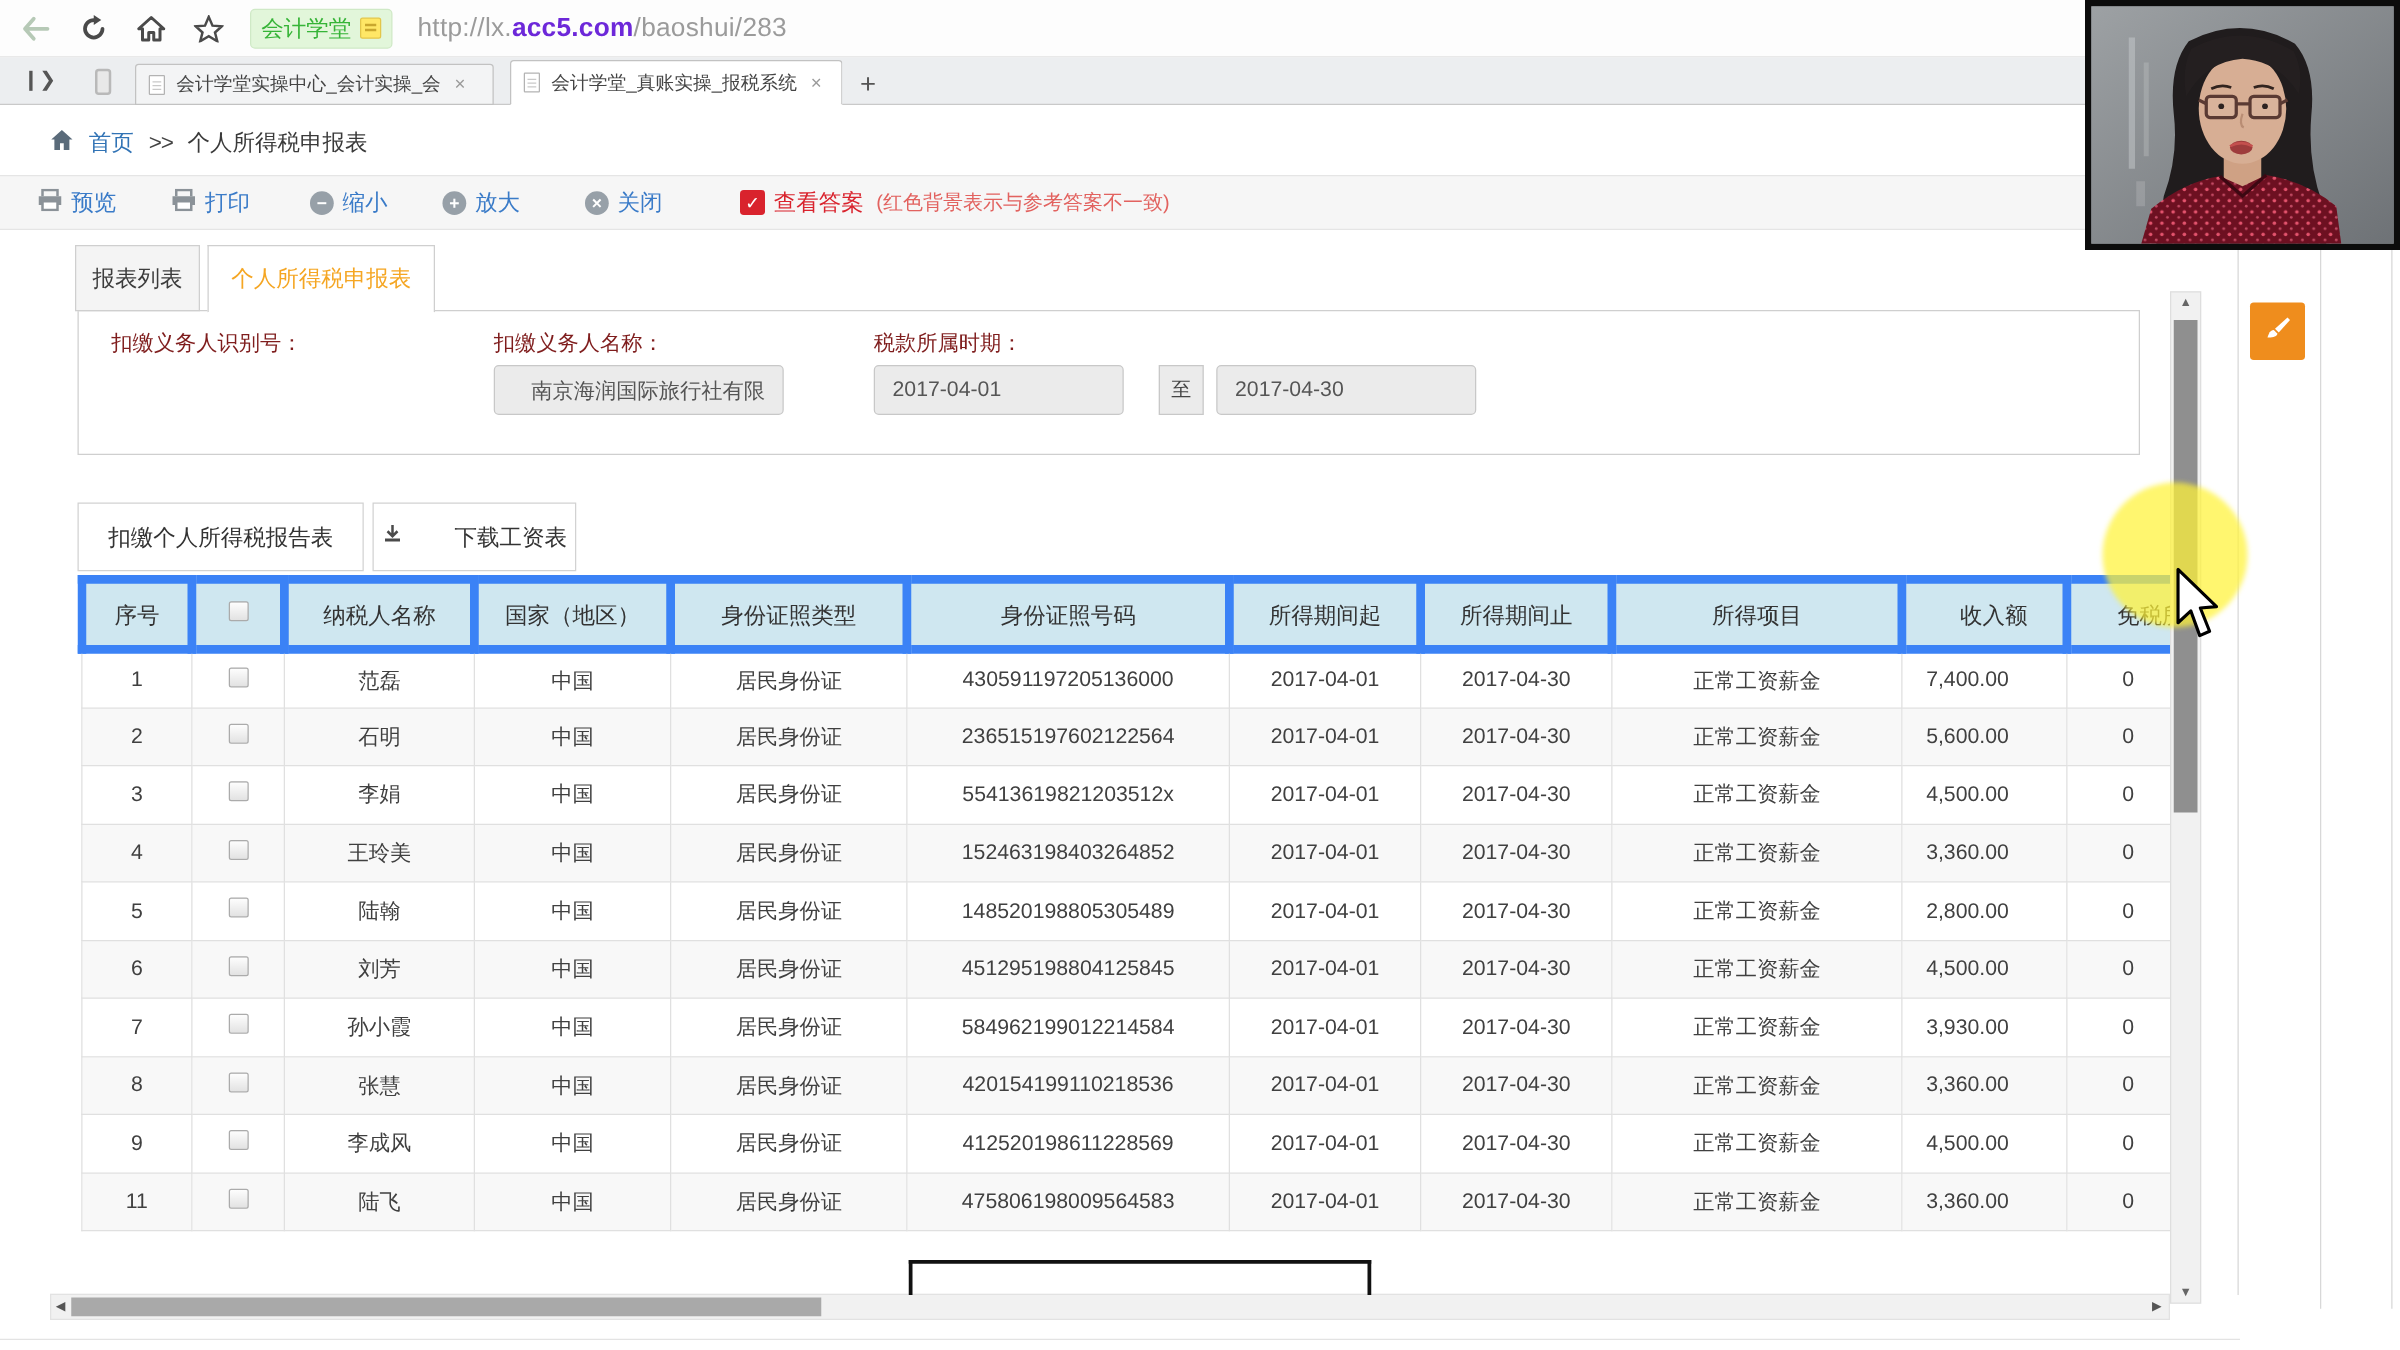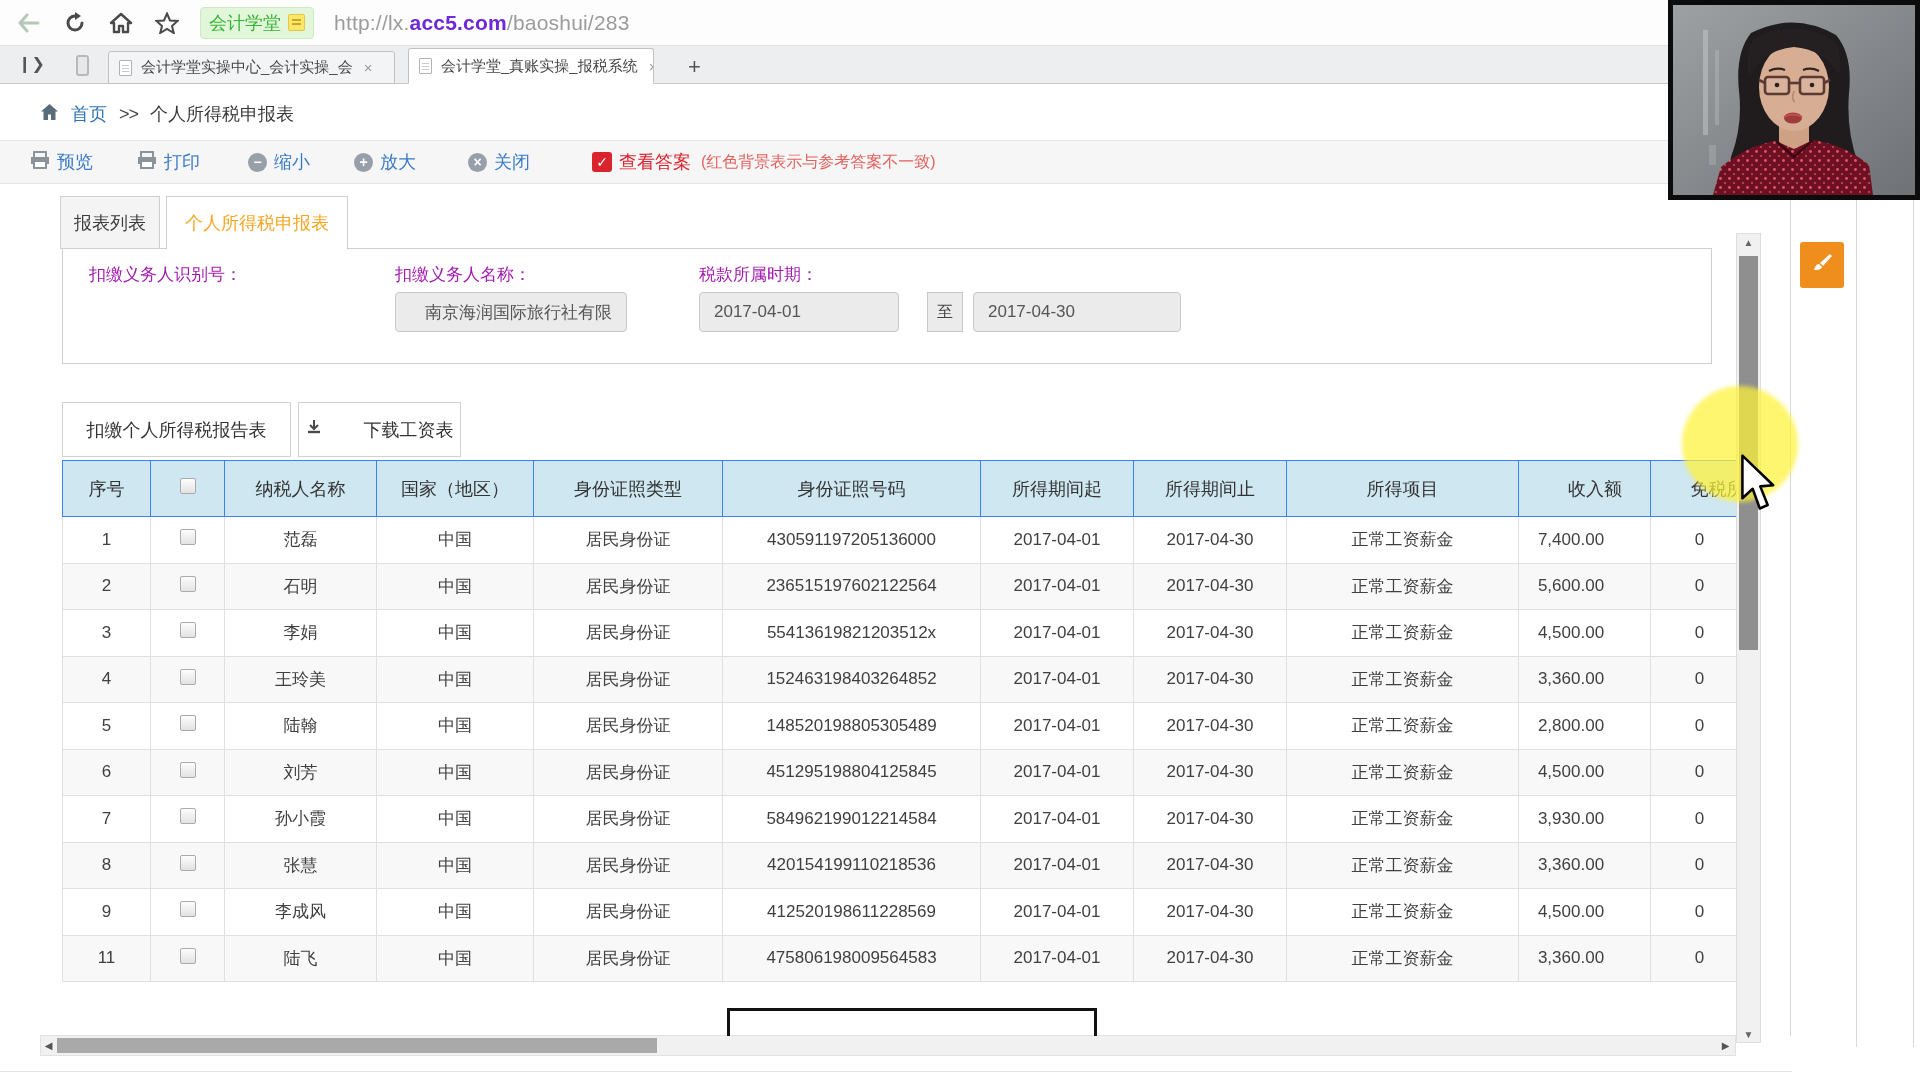--- a/index.html
+++ b/index.html
@@ -56,35 +56,35 @@
     display:inline-flex; align-items:center; justify-content:center; font-size:14px; font-weight:700; }
   .tool-red { color:#d9232d; }
   .tool-note { color:#e2625f; font-size:16px; margin-left:10px; }
   
   .ptab { position:absolute; top:196px; height:53px; display:flex; align-items:center; justify-content:center;
     border:1px solid #cfcfcf; background:#f4f4f4; font-size:18px; color:#3c3c3c; z-index:2; }
   .ptab.active { background:#fff; color:#f5a623; border-bottom:1px solid #fff; height:54px; }
   
   .form-panel { position:absolute; left:62px; top:248px; width:1650px; height:116px;
     background:#fff; border:1px solid #cfcfcf; }
-  .f-label { position:absolute; top:14px; font-size:17px; color:#a21caf; }
+  .f-label { position:absolute; top:14px; font-size:17px; color:#7f1d1d; }
   .f-input { position:absolute; top:43px; height:40px; background:#ebebeb;
     border:1px solid #c8c8c8; border-radius:4px; font-size:17px; color:#555;
     padding:0 14px; font-family:inherit; }
   .to-box { position:absolute; top:43px; height:40px; width:36px; background:#ebebeb;
     border:1px solid #c8c8c8; display:flex; align-items:center; justify-content:center;
     font-size:16px; color:#444; }
   
   .act-btn { position:absolute; top:402px; height:55px; background:#fff; border:1px solid #d2d2d2;
     display:flex; align-items:center; justify-content:center; gap:8px; font-size:18px; color:#333; }
   
   .table-wrap { position:absolute; left:62px; top:460px; width:1675px; height:568px; overflow:hidden; }
   table.tax { border-collapse:collapse; table-layout:fixed; width:1740px; }
   table.tax th { background:#cfe7f0; height:56px; font-weight:400; font-size:18px; color:#333;
-    border:1px solid #3b82f6; }
+    border:7px solid #3b82f6; }
   table.tax td { height:46.5px; font-size:17px; color:#404040; text-align:center;
     border:1px solid #e0e0e0; background:#fff; white-space:nowrap; overflow:hidden; }
   table.tax tr:nth-child(even) td { background:#f8f8f8; }
   td.num-cell, th.num-col { text-align:right; padding-right:28px; }
   td.exempt-cell { text-align:right; padding-right:55px; }
   .cb { appearance:none; -webkit-appearance:none; width:16px; height:16px; margin:0;
     border:1px solid #ababab; border-radius:2px; background:linear-gradient(#fdfdfd,#e2e2e2); }
   
   .v-scroll { position:absolute; left:1736px; top:233px; width:25px; height:810px;
     background:#f1f1f1; border:1px solid #dedede; z-index:20; }
@@ -143,21 +143,21 @@
 </div>
 
 <div class="tab-strip">
   <span class="strip-ic" style="left:18px;">❙❯</span>
   <span class="phone-ic" style="left:76px;"></span>
   <div class="btab" style="left:108px; width:287px;">
     <span class="page-ic"></span>
     <span style="max-width:220px; overflow:hidden;">会计学堂实操中心_会计实操_会</span>
     <span class="tab-close">×</span>
   </div>
-  <div class="btab active" style="left:408px; width:246px;">
+  <div class="btab active" style="left:408px; width:266px;">
     <span class="page-ic"></span>
     <span>会计学堂_真账实操_报税系统</span>
     <span class="tab-close">×</span>
   </div>
   <span class="newtab-btn" style="left:688px;">+</span>
 </div>
 
 <div class="breadcrumb">
   <span>
     <svg width="19" height="18" viewBox="0 0 19 18">

